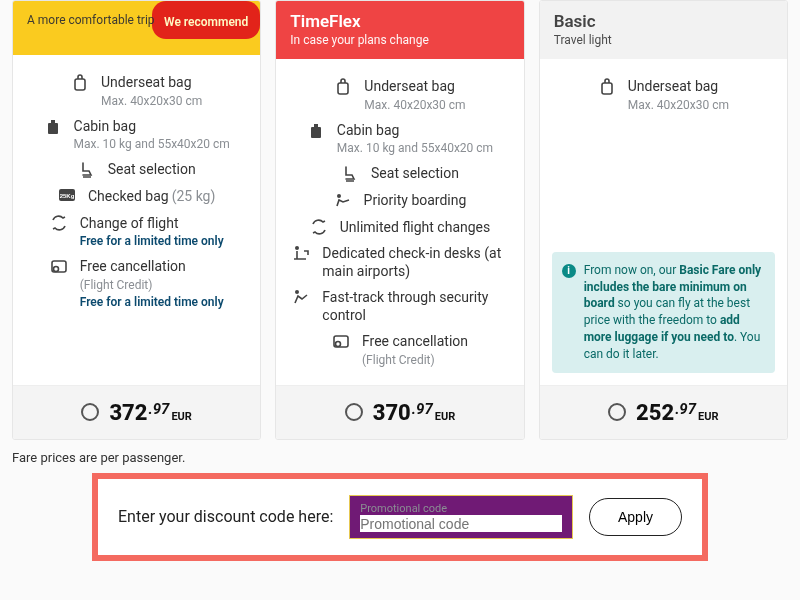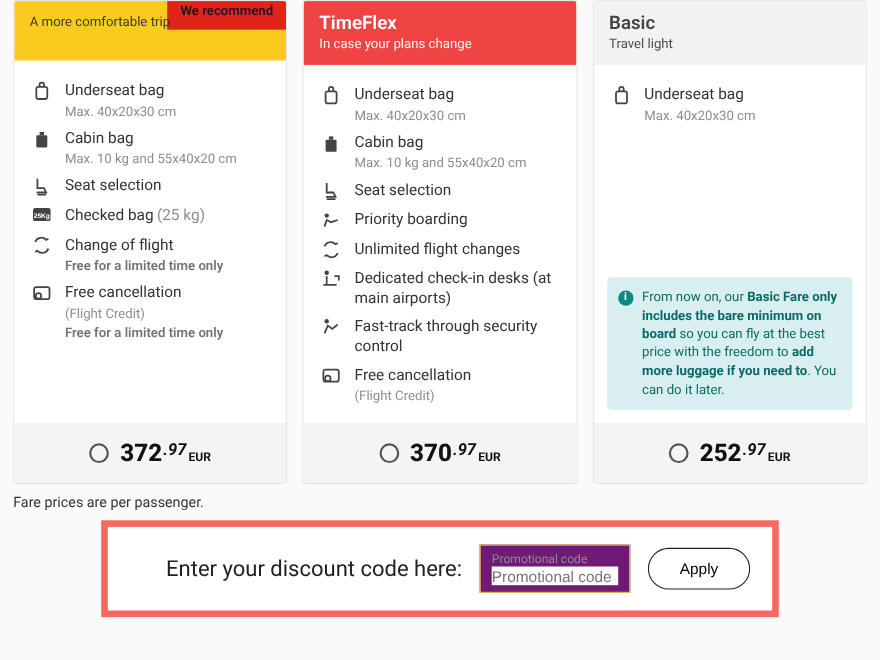--- a/index.html
+++ b/index.html
@@ -6,40 +6,40 @@
   body { font-family: -apple-system, BlinkMacSystemFont, "Segoe UI", Roboto, Arial, sans-serif; background: #fafafa; width: 800px; height: 600px; overflow: hidden; font-size: 13px; color: #333; }
   .page { padding: 0 12px; }
   .cards { display: flex; gap: 14px; }
   .card { flex: 1; background: #fff; border: 1px solid #e6e6e6; border-radius: 3px; display: flex; flex-direction: column; overflow: hidden; }
   .card-head { padding: 10px 14px 12px 14px; color: #fff; position: relative; min-height: 54px; }
   .card-head.yellow { background: #facb1f; color: #333; }
   .card-head.purple { background: #ef4444; }
   .card-head.grey { background: #f2f2f2; color: #444; }
   .card-head .title { font-size: 17px; font-weight: 600; }
   .card-head .subtitle { font-size: 12px; margin-top: 2px; opacity: .95; }
-  .ribbon { position: absolute; top: 0; right: 0; background: #e2231a; color: #0f172a; font-size: 12px; font-weight: 600; padding: 2px 12px 10px 12px; }
+  .ribbon { position: absolute; top: 0; right: 0; background: #e2231a; color: #fef9c3; font-size: 12px; font-weight: 600; padding: 14px 12px 10px 12px; border-radius: 14px; }
   .features { padding: 10px 16px 8px 16px; flex: 1; color:#555 }
-  .feat { display: flex; gap: 12px; align-items: flex-start; margin: 9px 0; line-height: 1.25; }
+  .feat { display: flex; gap: 12px; align-items: flex-start; margin: 9px 0; line-height: 1.25; justify-content: center; }
   .feat .icon { width: 18px; flex-shrink: 0; color: #444; display:flex; align-items:center; justify-content:center; }
   .feat .txt .main { font-size: 14px; color: #333; }
   .feat .txt .muted { font-size: 12px; color: #8a8e93; margin-top: 2px; }
   .feat .txt .muted.inline { display:inline; font-size:14px; margin-left:3px;}
-  .feat .txt .promo { font-size: 12px; color: #737373; font-weight: 600; margin-top: 2px; }
+  .feat .txt .promo { font-size: 12px; color: #0c4a6e; font-weight: 600; margin-top: 2px; }
   .notice { margin: 10px 12px 12px 12px; background: #d9efef; border-radius: 4px; padding: 10px 12px 10px 32px; font-size: 12px; color: #0a6a67; position: relative; line-height:1.4; }
   .notice .info-icon { position: absolute; left: 10px; top: 12px; width: 14px; height: 14px; border-radius: 50%; background:#0a8a86; color:#fff; display:flex; align-items:center; justify-content:center; font-size:10px; font-weight:700;}
   .notice b { font-weight:700; }
   .price-row { background: #f4f4f4; border-top: 1px solid #eee; padding: 14px 0; text-align: center; }
   .price-row label { display: inline-flex; align-items: center; gap: 10px; cursor: pointer; }
   .radio { width: 18px; height: 18px; border: 2px solid #555; border-radius: 50%; display: inline-block; }
   .amt-big { font-size: 22px; font-weight: 800; color:#111; }
   .amt-small { font-size: 15px; font-weight: 700; vertical-align: super; margin-left:1px; color:#111;font-style:italic;}
   .cur { font-size: 11px; font-weight: 700; margin-left: 2px; color:#111;}
   .footnote { font-size: 13px; color: #333; margin: 10px 0 8px 0; }
   .promo-wrap { border: 6px solid #f46a60; margin: 6px 80px 0 80px; padding: 16px 20px; display: flex; align-items: center; gap: 16px; background:#fff; }
-  .promo-label { font-size: 20px; color: #222; margin-left: 33px; }
+  .promo-label { font-size: 16px; color: #222; }
   .promo-input { flex: 1; position: relative; border: 1px solid #e6c851; padding: 6px 10px 4px 10px; height:44px; background:#701a75; }
   .promo-input .ph { font-size: 11px; color: #8a8e93; }
   .promo-input input { border: none; outline: none; width: 100%; font-size: 14px; padding-top:1px; }
   .apply-btn { border: 1px solid #222; background: #fff; border-radius: 999px; padding: 10px 28px; font-size: 14px; cursor: pointer; }
   svg { display:block; }
 </style>
 </head>
 <body>
 
 <div class="page">

